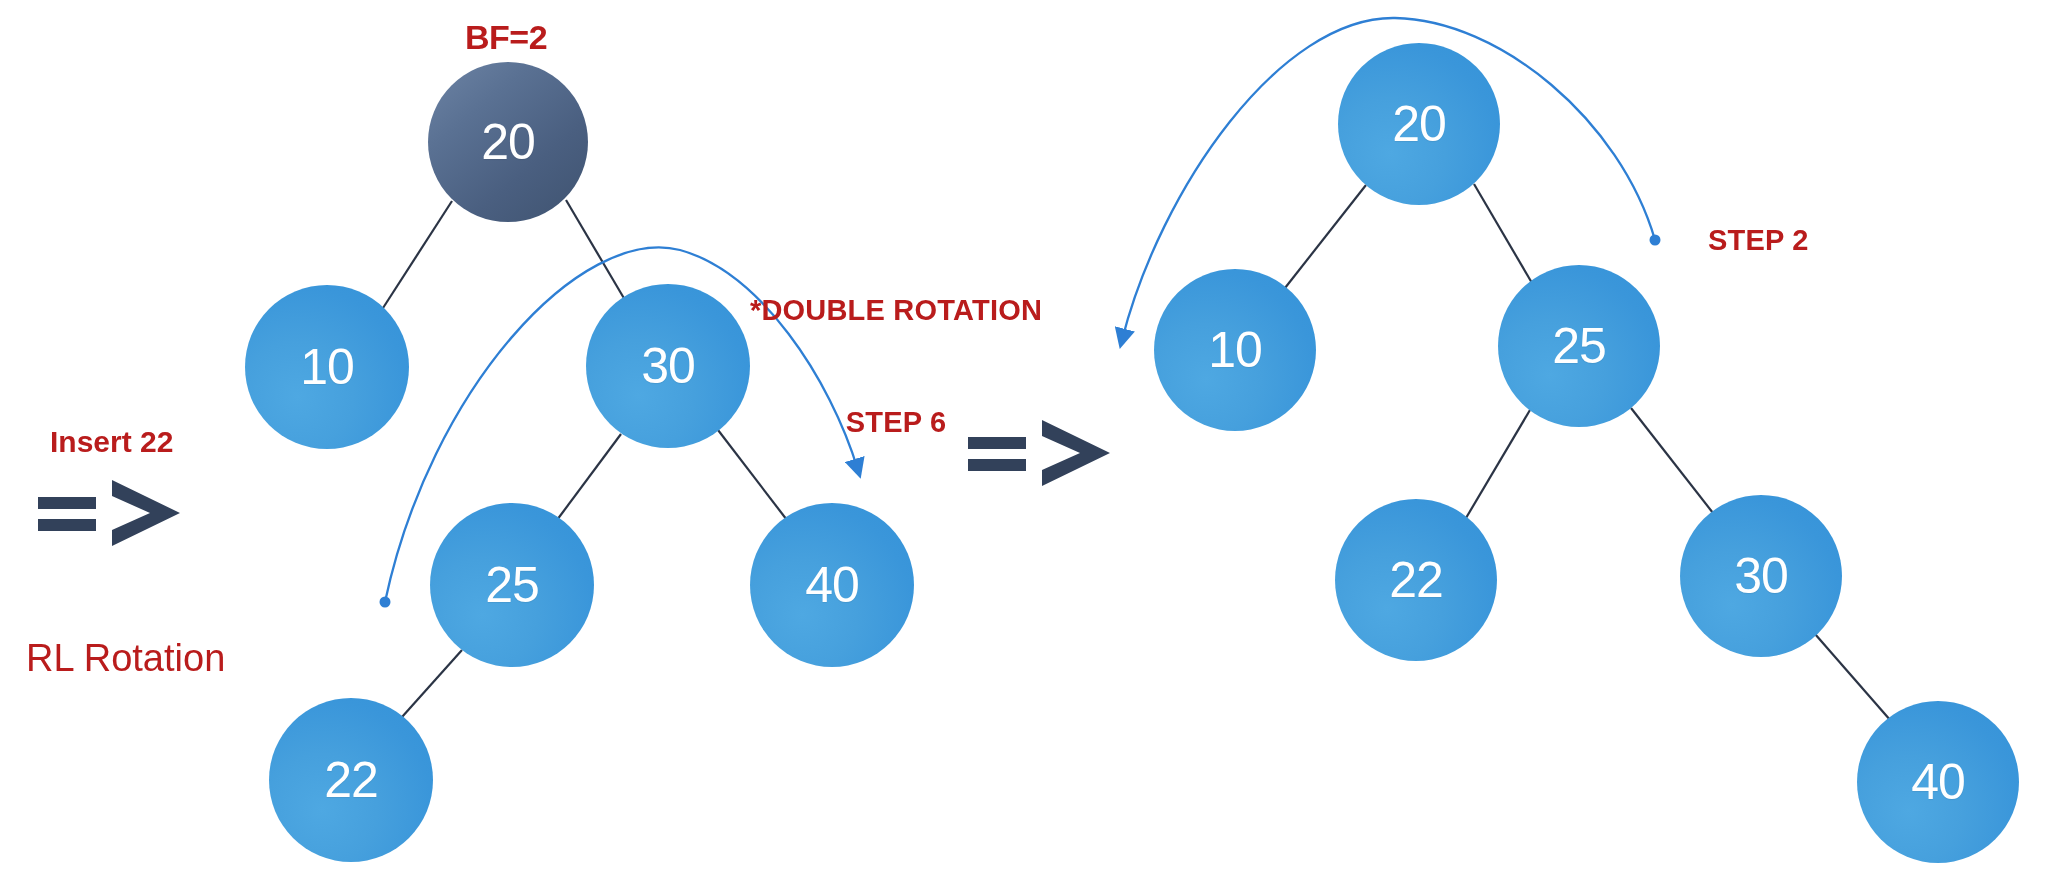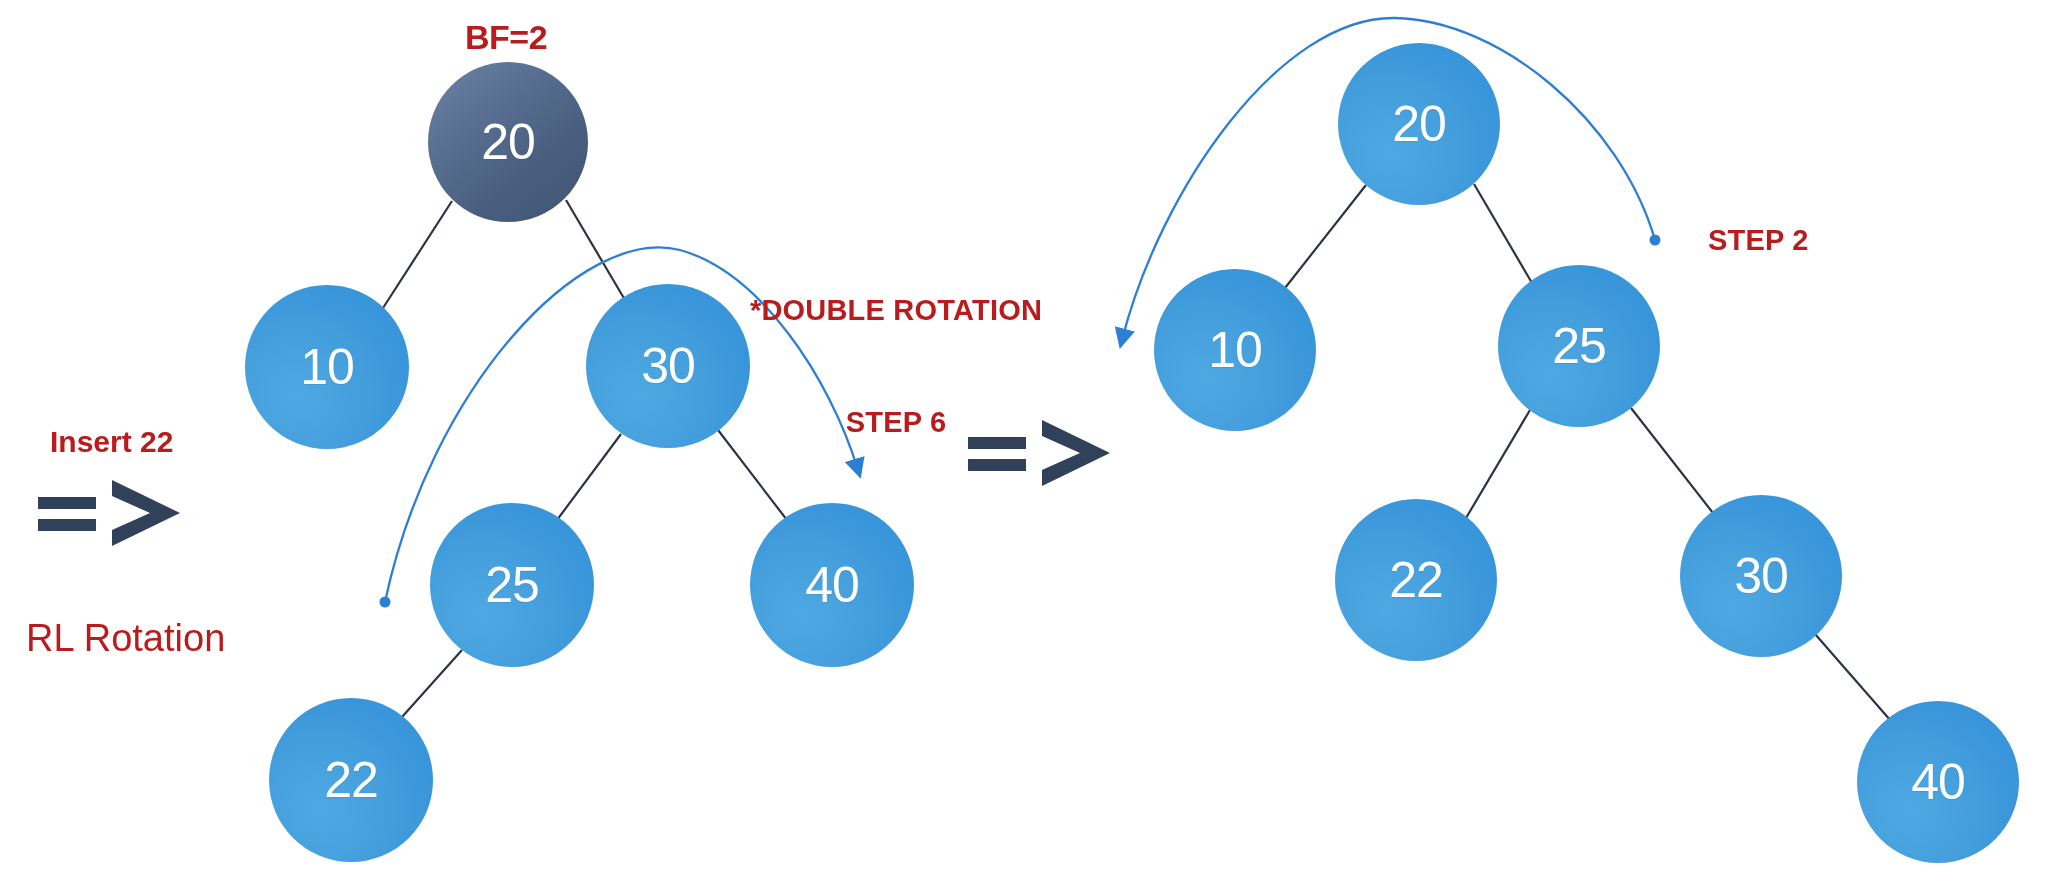--- a/index.html
+++ b/index.html
@@ -73,20 +73,21 @@
     text-align: center;
     line-height: 1.28;
   }
   .caption.note {
     font-size: 30px;
     font-weight: 700;
   }
   .caption.rotation {
     font-size: 38px;
     font-weight: 400;
+    margin-top: 20px;
   }
   .arrow-glyph {
     position: absolute;
   }
   .arrow-glyph svg { display: block; }
 </style>
 </head>
 <body>
 
 <div id="stage">

